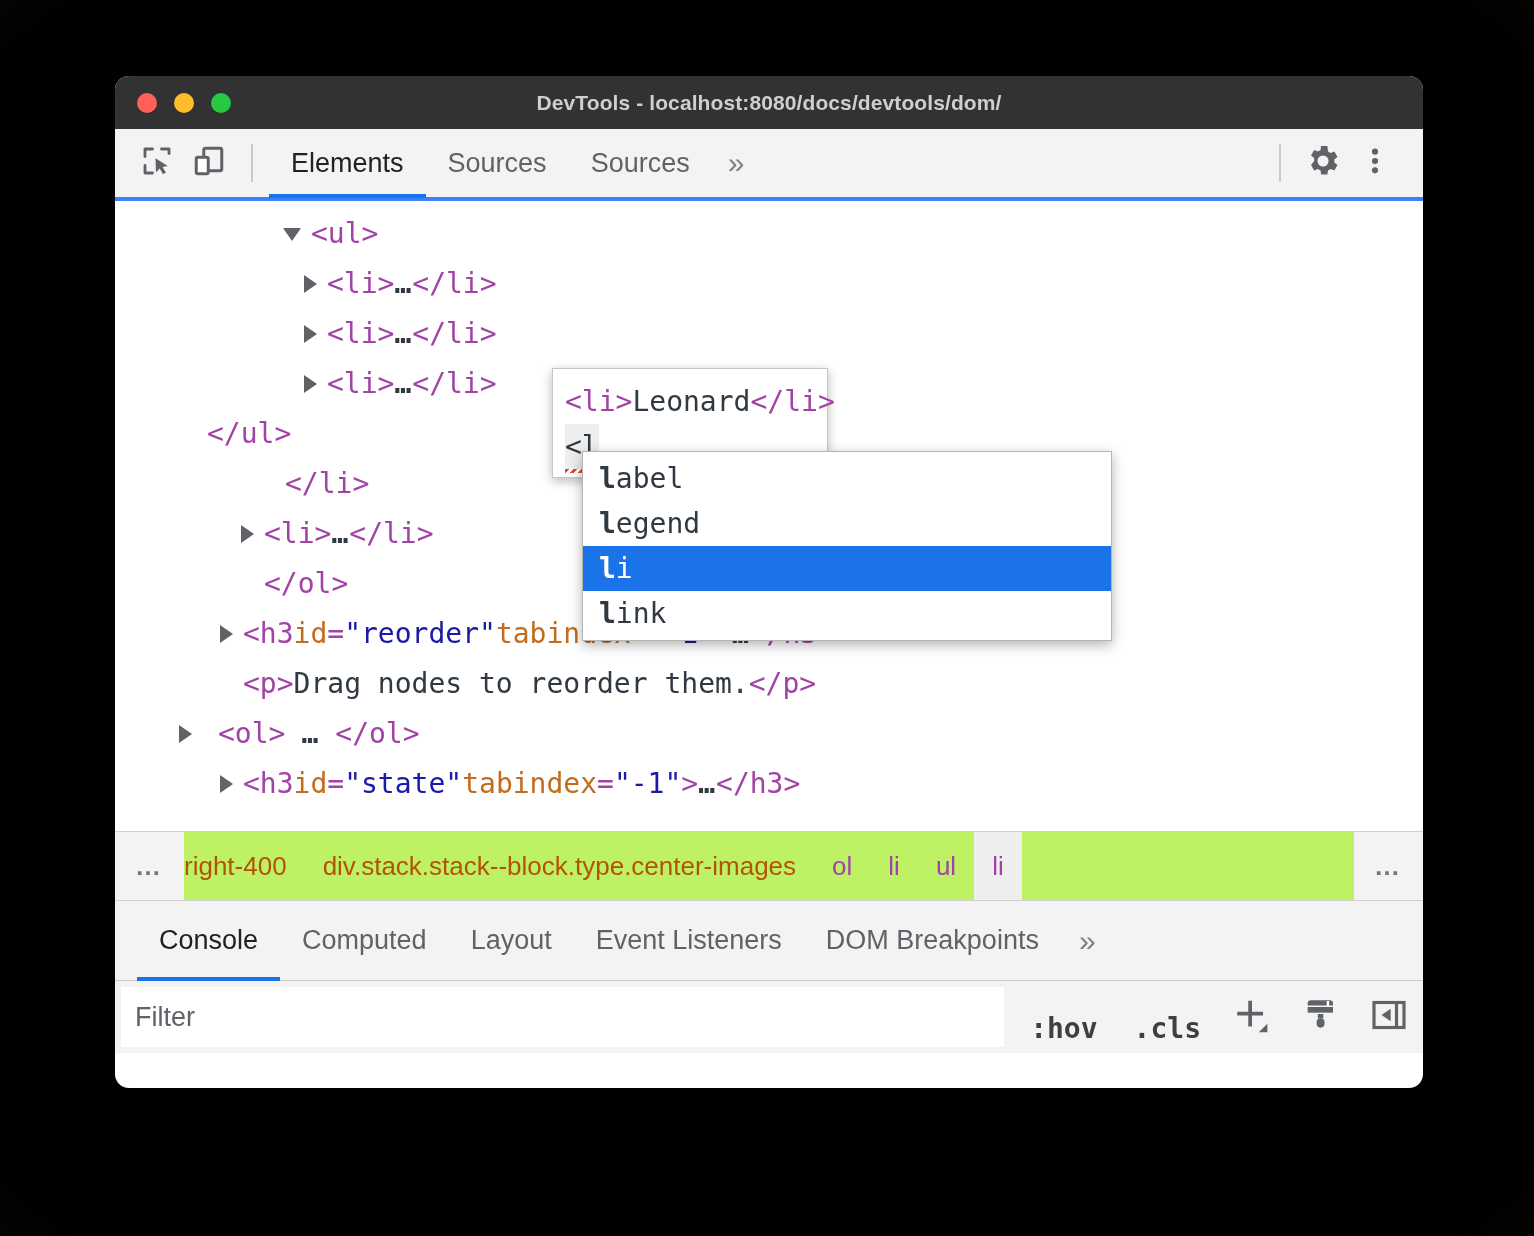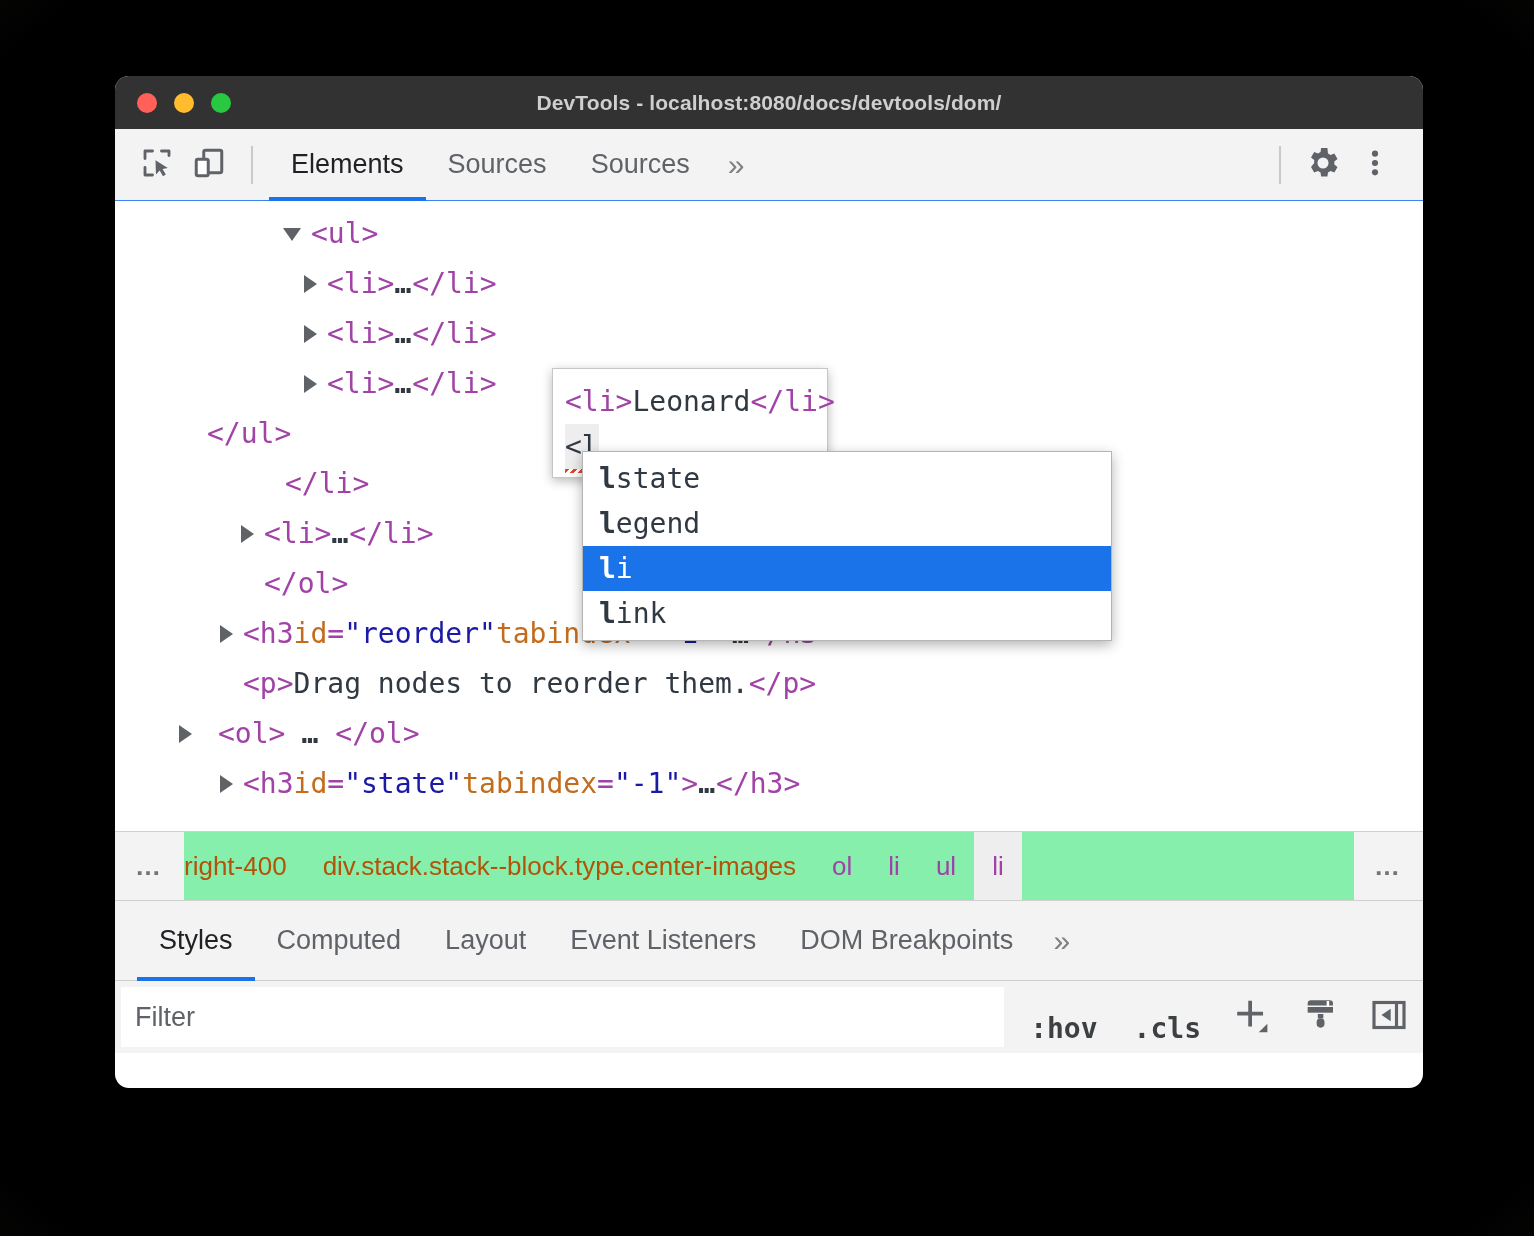--- a/index.html
+++ b/index.html
@@ -71,21 +71,21 @@
     font-size: 21px;
     font-weight: bold;
     letter-spacing: 0.1px;
     pointer-events: none;
   }
 
   
   #toolbar {
     height: 72px;
     background: #f3f3f3;
-    border-bottom: 1px solid #3b82f6;
+    border-bottom: 4px solid #3b82f6;
     display: flex;
     align-items: center;
     padding: 0 22px 0 16px;
     position: relative;
   }
   .tb-icon-btn {
     width: 52px; height: 52px;
     display: flex;
     align-items: center;
     justify-content: center;
@@ -255,21 +255,21 @@
     padding: 0 20px;
     color: #70757a;
     letter-spacing: 3px;
     font-weight: bold;
     cursor: pointer;
     flex: 0 0 auto;
   }
   .crumb-strip {
     display: flex;
     align-items: stretch;
-    background: #86efac;
+    background: #bef264;
     flex: 1 1 auto;
     overflow: hidden;
   }
   .crumb {
     display: flex;
     align-items: center;
     padding: 0 18px;
     color: #a142a6;
     cursor: pointer;
     white-space: nowrap;
@@ -520,21 +520,21 @@
     <div id="edit-box">
       <div>
         <span class="tag">&lt;li&gt;</span><span class="txt">Leonard</span><span class="tag">&lt;/li&gt;</span>
       </div>
       <div>
         <span id="edit-line2" class="txt">&lt;l</span>
       </div>
     </div>
 
     <div id="autocomplete">
-        <div class="ac-item"><b>l</b><span>state</span></div>
+        <div class="ac-item"><b>l</b><span>abel</span></div>
         <div class="ac-item"><b>l</b><span>egend</span></div>
         <div class="ac-item selected"><b>l</b><span>i</span></div>
         <div class="ac-item"><b>l</b><span>ink</span></div>
       </div>
   </div>
 
   <div id="breadcrumb">
     <div class="crumb-ellipsis">…</div>
     <div class="crumb-strip" id="crumb-strip">
         <div class="crumb cut">right-400</div>
@@ -544,21 +544,21 @@
         <div class="crumb tag">ul</div>
         <div class="crumb tag selected">li</div>
       </div>
     <div class="crumb-ellipsis">…</div>
   </div>
 
   <div id="styles-pane">
 
     <div id="styles-tabs">
       <div class="stab active">
-        <span>Styles</span>
+        <span>Console</span>
       </div>
       <div class="stab">
         <span>Computed</span>
       </div>
       <div class="stab">
         <span>Layout</span>
       </div>
       <div class="stab">
         <span>Event Listeners</span>
       </div>

